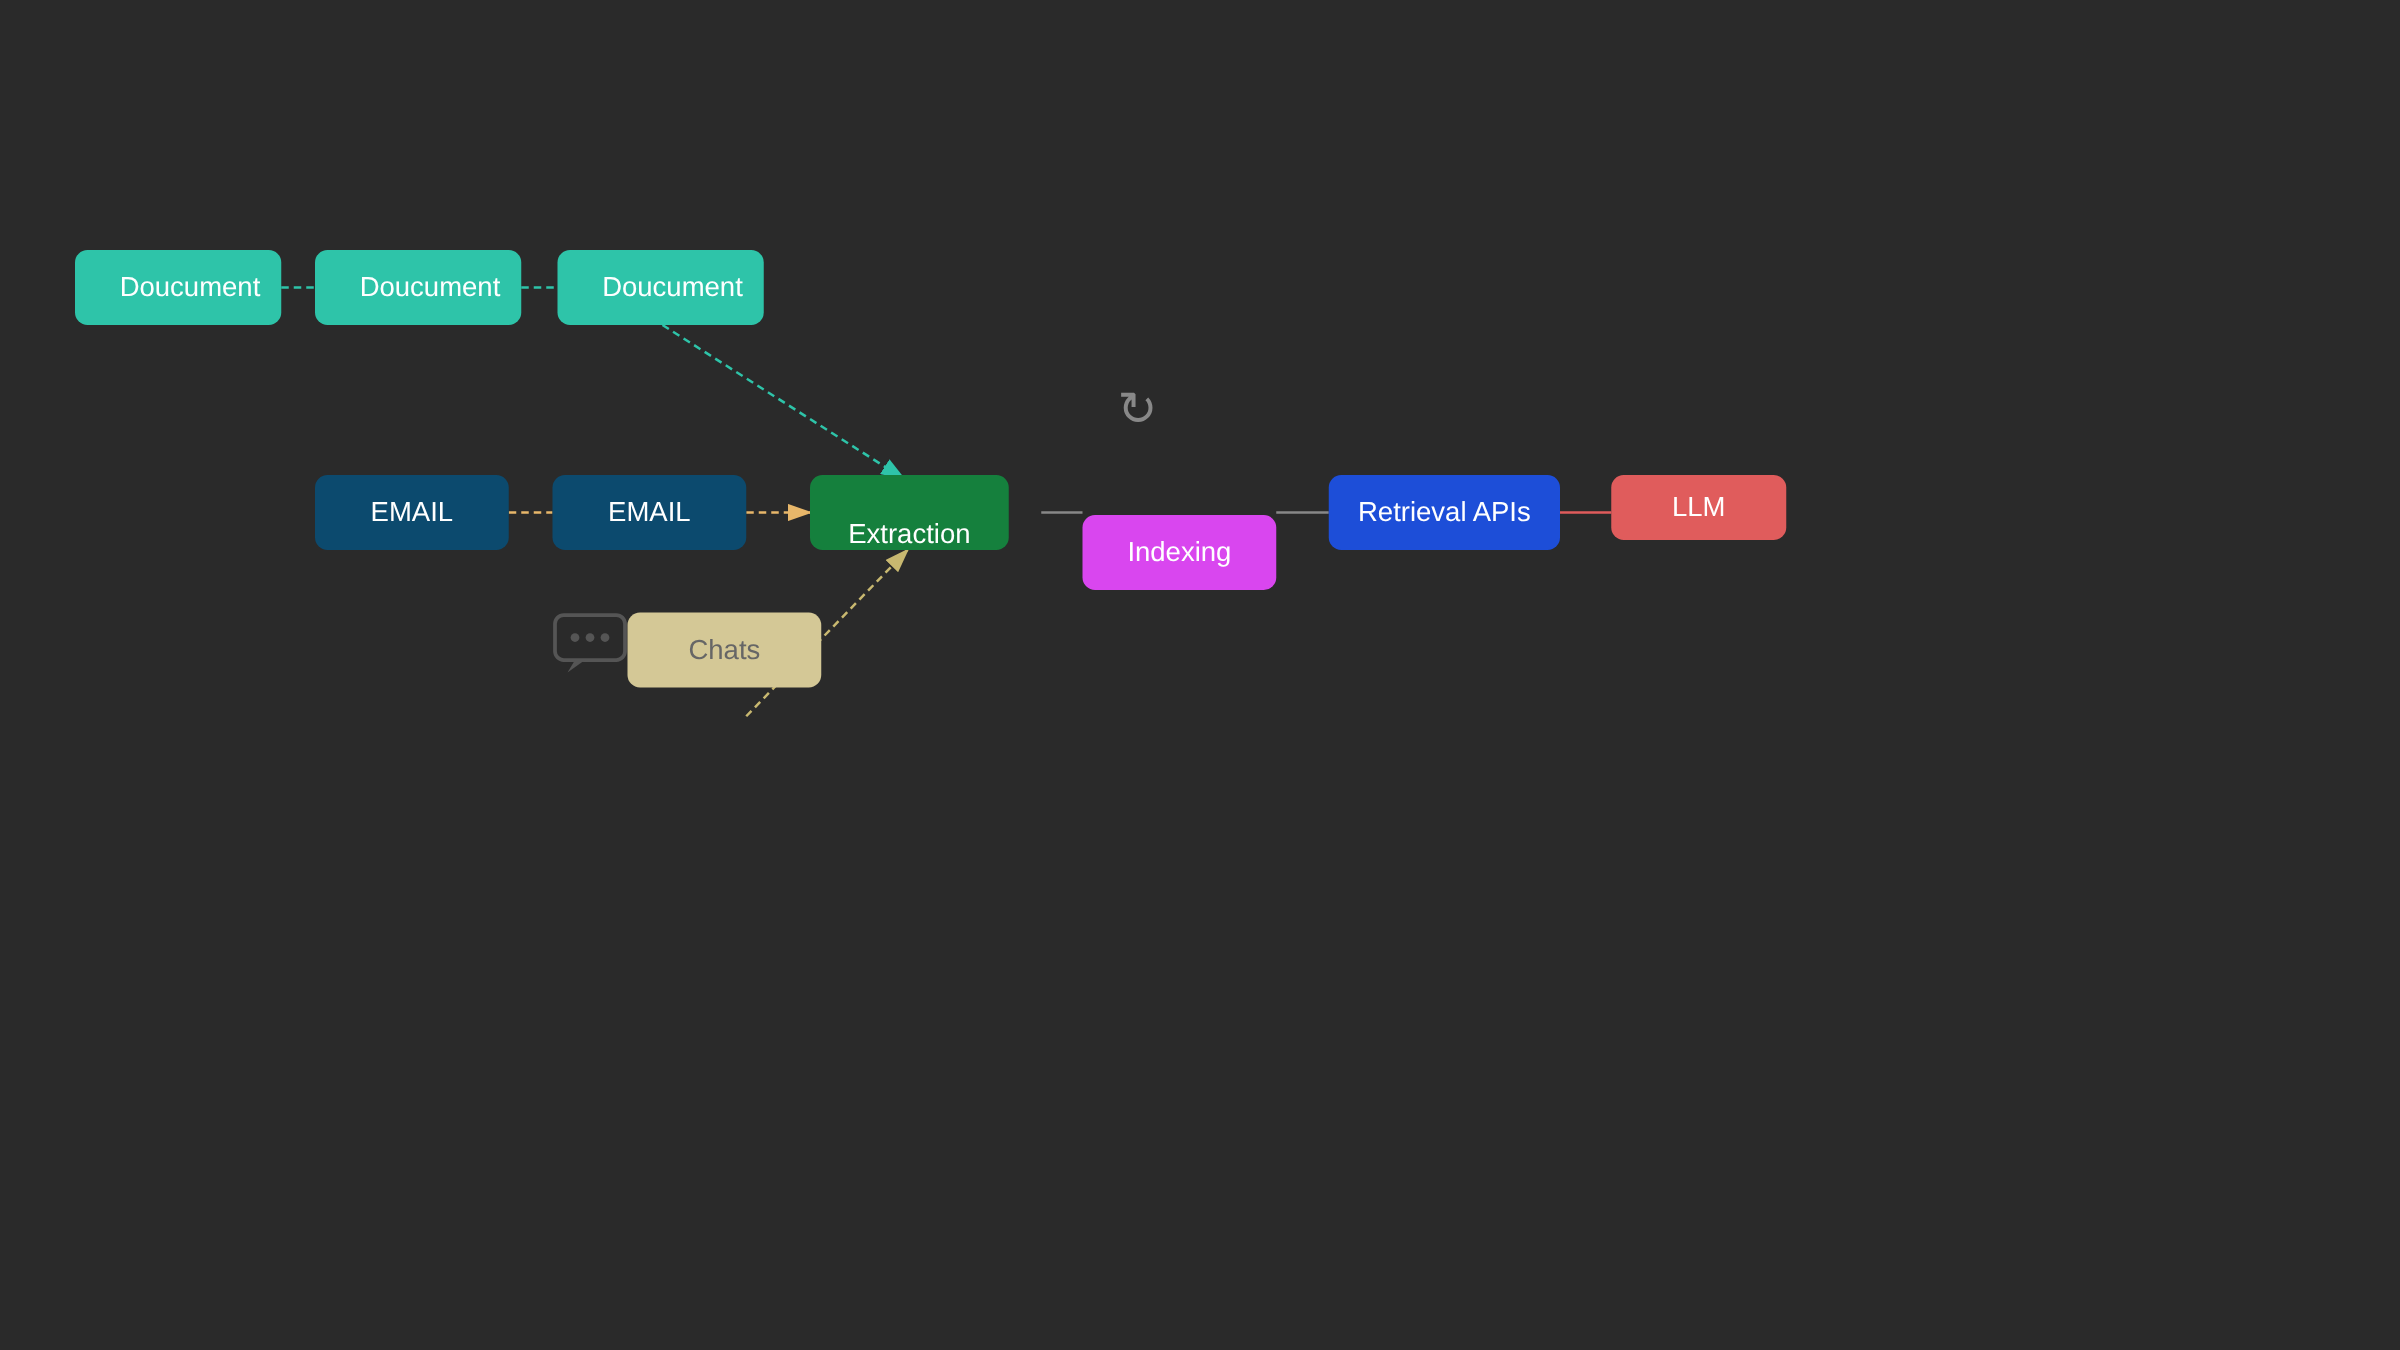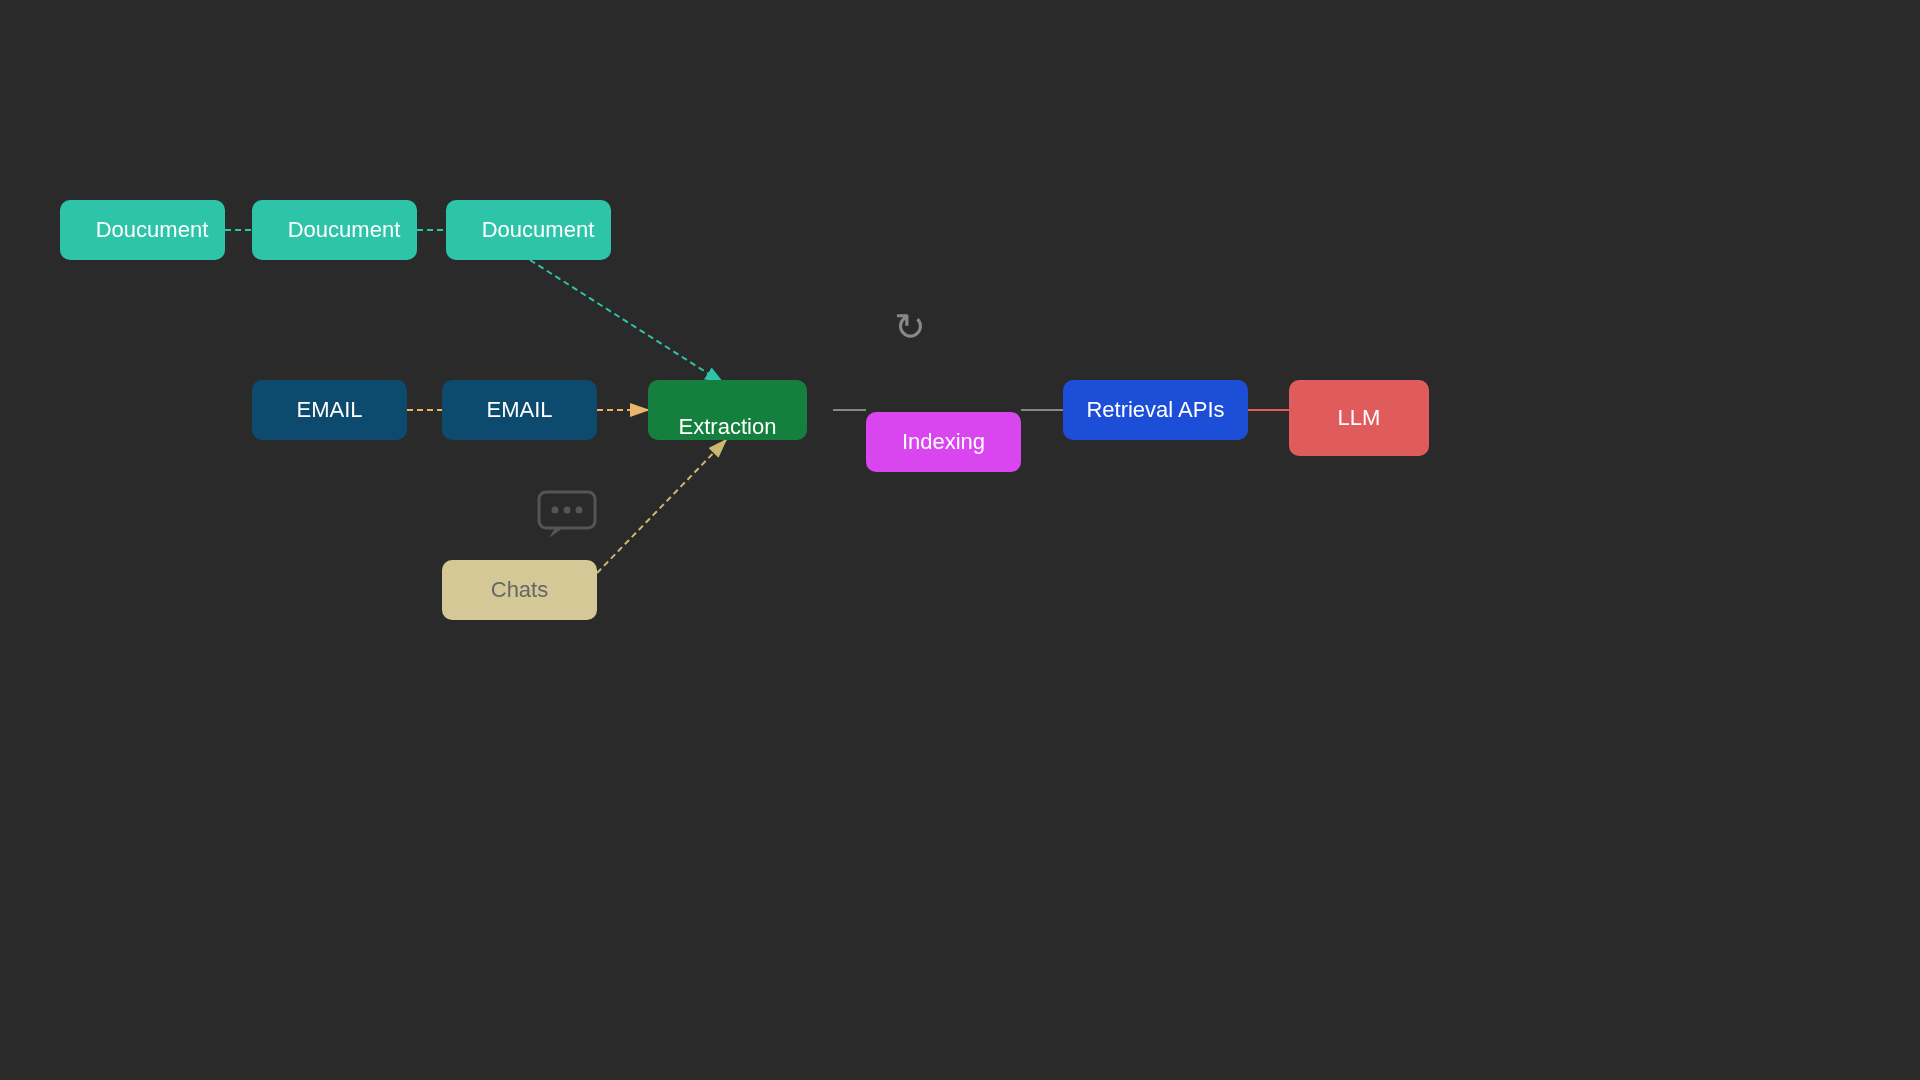--- a/index.html
+++ b/index.html
@@ -63,21 +63,21 @@
 
     .retrieval-node {
       background-color: #1d4ed8;
       width: 185px;
       height: 60px;
     }
 
     .llm-node {
       background-color: #e05c5c;
       width: 140px;
-      height: 76px;
+      height: 52px;
     }
 
     .chats-node {
       background-color: #d4c896;
       width: 155px;
       height: 60px;
       color: #555;
     }
   </style>
 </head>
@@ -157,21 +157,21 @@
 </div>
 
 <div class="node-box retrieval-node" style="left: 1063px; top: 380px;">
   <span>Retrieval APIs</span>
 </div>
 
 <div class="node-box llm-node" style="left: 1289px; top: 380px;">
   <span>LLM</span>
 </div>
 
-<div style="position: absolute; left: 442px; top: 490px; display: flex; flex-direction: column; align-items: flex-end; gap: 20px;">
+<div style="position: absolute; left: 442px; top: 490px; display: flex; flex-direction: row; align-items: flex-start; gap: 0;">
 
   <div style="width: 60px; height: 50px; position: relative; display: flex; align-items: center; justify-content: center;">
     <svg width="60" height="50" viewBox="0 0 60 50" xmlns="http://www.w3.org/2000/svg">
 
       <rect x="2" y="2" width="56" height="36" rx="7" ry="7" fill="none" stroke="#555" stroke-width="3"></rect>
 
       <circle cx="18" cy="20" r="3.5" fill="#555"></circle>
       <circle cx="30" cy="20" r="3.5" fill="#555"></circle>
       <circle cx="42" cy="20" r="3.5" fill="#555"></circle>
 

